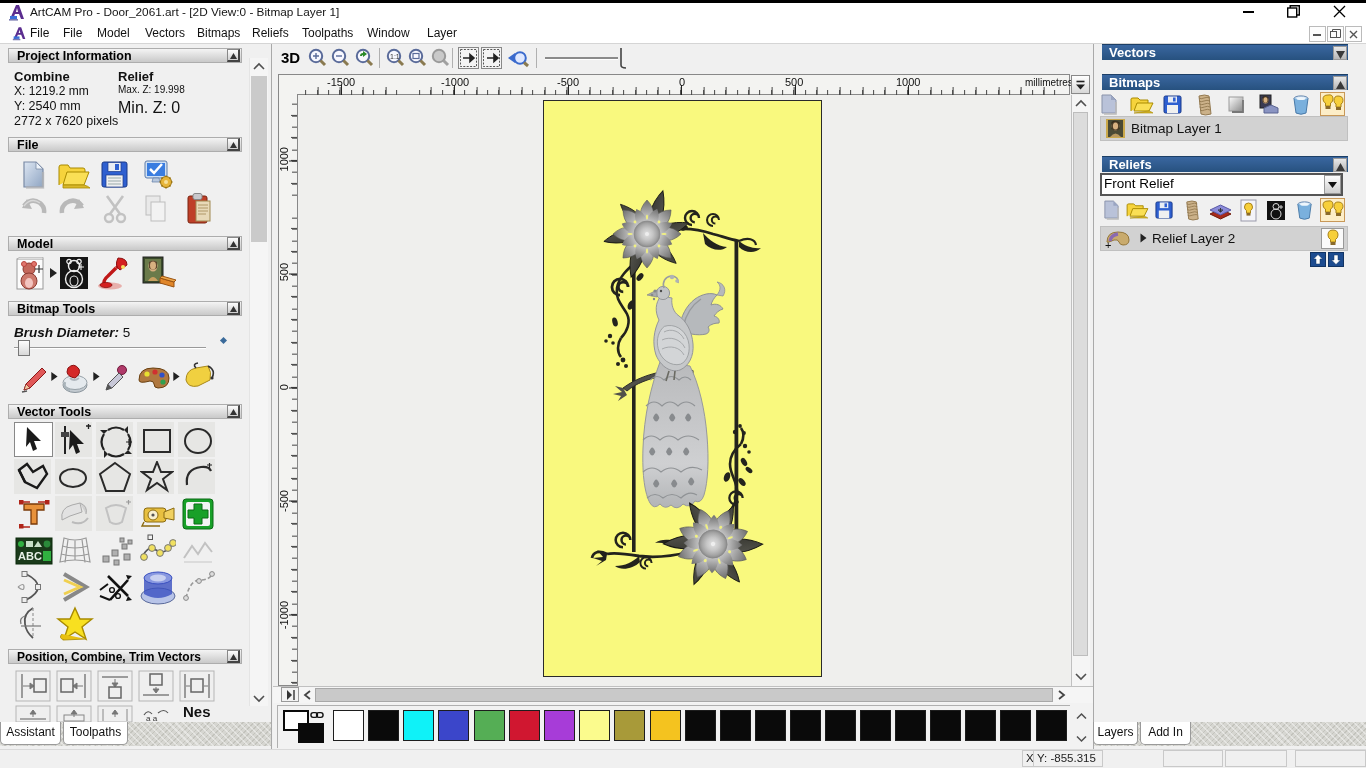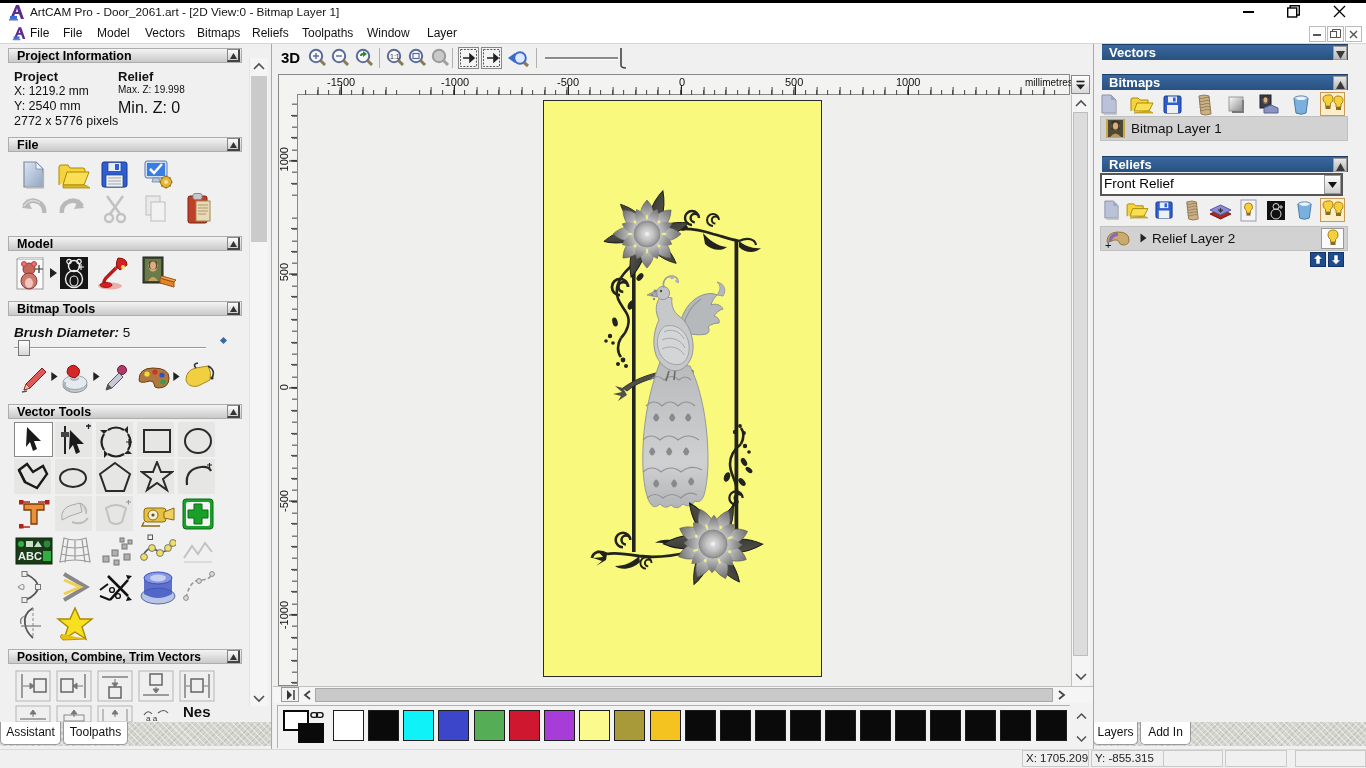--- a/index.html
+++ b/index.html
@@ -91,27 +91,27 @@
 
 <div class="abs" style="left:271px;top:44px;width:1px;height:724px;background:#a9a9a9"></div>
 <div class="abs" style="left:1093px;top:44px;width:1px;height:724px;background:#a9a9a9"></div>
 
 
 <div class="hdr" style="top:48px">Project Information<span class="hdrbtn">
       <svg width="7" height="6" viewBox="0 0 7 6">
         <path d="M3.5 0 L7 6 H0 Z" fill="#333"></path>
       </svg>
     </span></div>
-<div class="abs" style="left:14px;top:69px;font-weight:bold;font-size:13px">Project</div>
+<div class="abs" style="left:14px;top:69px;font-weight:bold;font-size:13px">Combine</div>
 <div class="abs" style="left:118px;top:69px;font-weight:bold;font-size:13px">Relief</div>
 <div class="abs" style="left:14px;top:84px;font-size:12px">X: 1219.2 mm</div>
 <div class="abs" style="left:118px;top:84px;font-size:10px">Max. Z: 19.998</div>
 <div class="abs" style="left:14px;top:99px;font-size:12.5px">Y: 2540 mm</div>
 <div class="abs" style="left:118px;top:99px;font-size:16px">Min. Z: 0</div>
-<div class="abs" style="left:14px;top:114px;font-size:12.5px">2772 x 5776 pixels</div>
+<div class="abs" style="left:14px;top:114px;font-size:12.5px">2772 x 7620 pixels</div>
 
 <div class="hdr" style="top:137px">File<span class="hdrbtn">
       <svg width="7" height="6" viewBox="0 0 7 6">
         <path d="M3.5 0 L7 6 H0 Z" fill="#333"></path>
       </svg>
     </span></div>
 
 <svg class="icon" style="left:20px;top:160px" width="28" height="30" viewBox="0 0 28 30">
     <defs>
       <linearGradient id="npg" x1="0" y1="0" x2="1" y2="1">
@@ -1005,17 +1005,17 @@
 <div class="swatch" style="left:1036px;background:#0a0a0a"></div>
 <svg class="abs" style="left:1076px;top:712px" width="11" height="9" viewBox="0 0 11 9">
       <path d="M1 6.5 L5.5 2 L10 6.5" fill="none" stroke="#505050" stroke-width="1.5"></path>
     </svg>
 <svg class="abs" style="left:1076px;top:734px" width="11" height="9" viewBox="0 0 11 9">
       <path d="M1 2.5 L5.5 7 L10 2.5" fill="none" stroke="#505050" stroke-width="1.5"></path>
     </svg>
 
 <div class="abs" style="left:0;top:749px;width:1366px;height:19px;background:#f0f0f0;border-top:1px solid #d9d9d9"></div>
 <div class="stbox" style="left:1022px;width:67px">X: 1705.209</div>
-<div class="stbox" style="left:1091px;width:92px">Y: -855.315</div>
+<div class="stbox" style="left:1033px;width:70px">Y: -855.315</div>
 <div class="stbox" style="left:1163px;width:60px"></div>
 <div class="stbox" style="left:1225px;width:62px"></div>
 <div class="stbox" style="left:1295px;width:71px"></div>
 
 
 </path></body></html>

